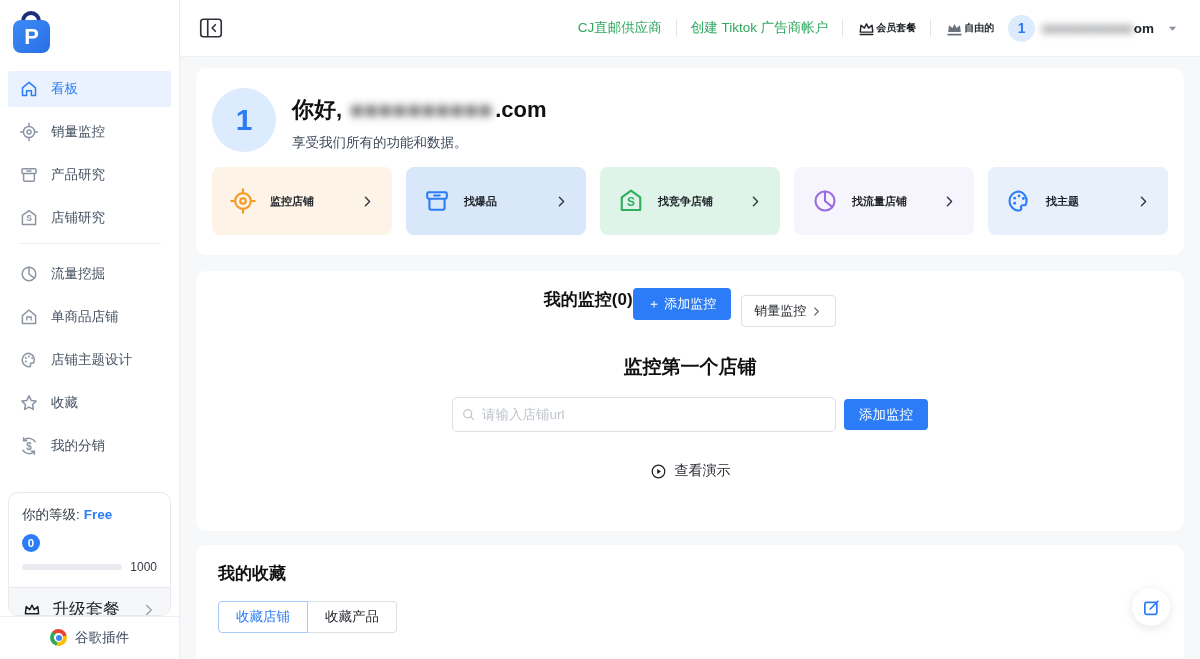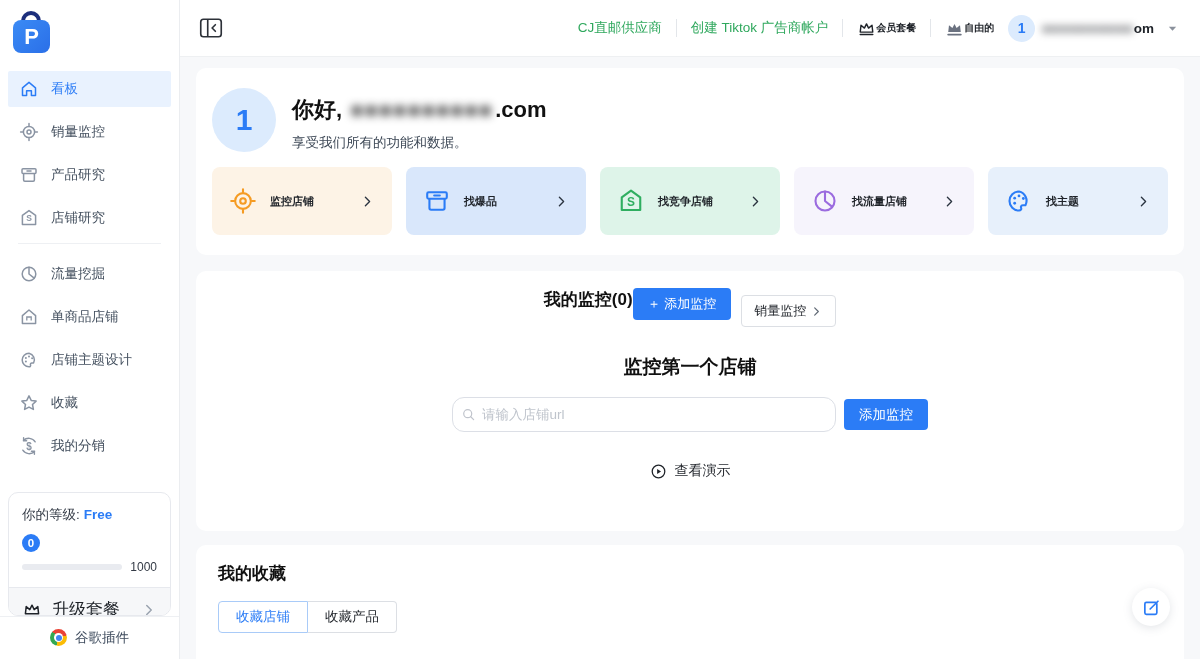--- a/index.html
+++ b/index.html
@@ -78,21 +78,21 @@
   .monitor-head { display:flex; justify-content:center; align-items:flex-start; }
   .monitor-title, .fav-title { font-size:17px; font-weight:bold; color:#111; }
   .head-btns { display:flex; gap:10px; align-items:flex-start; }
   .btn-blue { background:#2b7cf6; color:#fff; border:none; border-radius:4px; font-size:13px; padding:7px 15px; cursor:pointer; font-family:inherit; }
   .btn-white { background:#fff; color:#1f2329; border:1px solid #dcdfe4; border-radius:4px; font-size:13px; padding:6px 12px; margin-top:7px; cursor:pointer; display:flex; align-items:center; gap:4px; font-family:inherit; }
   .btn-white svg { color:#5f6874; }
   .empty-title { text-align:center; font-size:19px; font-weight:bold; color:#111; margin-top:27px; }
   .input-row { display:flex; justify-content:center; gap:8px; margin-top:17px; align-items:center; }
   .url-wrap { position:relative; width:384px; }
   .url-wrap svg { position:absolute; left:9px; top:10px; color:#c0c4cc; }
-  .url-input { width:100%; height:35px; border:1px solid #dcdfe6; border-radius:12px; padding:0 10px 0 29px; font-size:13.5px; color:#333; outline:none; font-family:inherit; }
+  .url-input { width:100%; height:35px; border:1px solid #dcdfe6; border-radius:5px; padding:0 10px 0 29px; font-size:13.5px; color:#333; outline:none; font-family:inherit; }
   .url-input::placeholder { color:#bfc4cc; }
   .btn-submit { background:#2b7cf6; color:#fff; border:none; border-radius:4px; height:31px; padding:0 15px; font-size:13.5px; cursor:pointer; font-family:inherit; }
   .demo-row { display:flex; justify-content:center; align-items:center; gap:8px; margin-top:30px; color:#1f2329; font-size:14px; cursor:pointer; }
 
   
   .fav-card { height:300px; padding:17px 22px; position:relative; }
   .fav-tabs { display:flex; margin-top:16px; }
   .fav-tab { height:32px; padding:0 17px; background:#fff; border:1px solid #dcdfe4; font-size:13.5px; color:#1f2329; display:flex; align-items:center; cursor:pointer; }
   .fav-tab.active { border-color:#a9cbf8; color:#2b7cf6; border-radius:4px 0 0 4px; position:relative; z-index:1; }
   .fav-tab.inactive { border-left:none; border-radius:0 4px 4px 0; }

